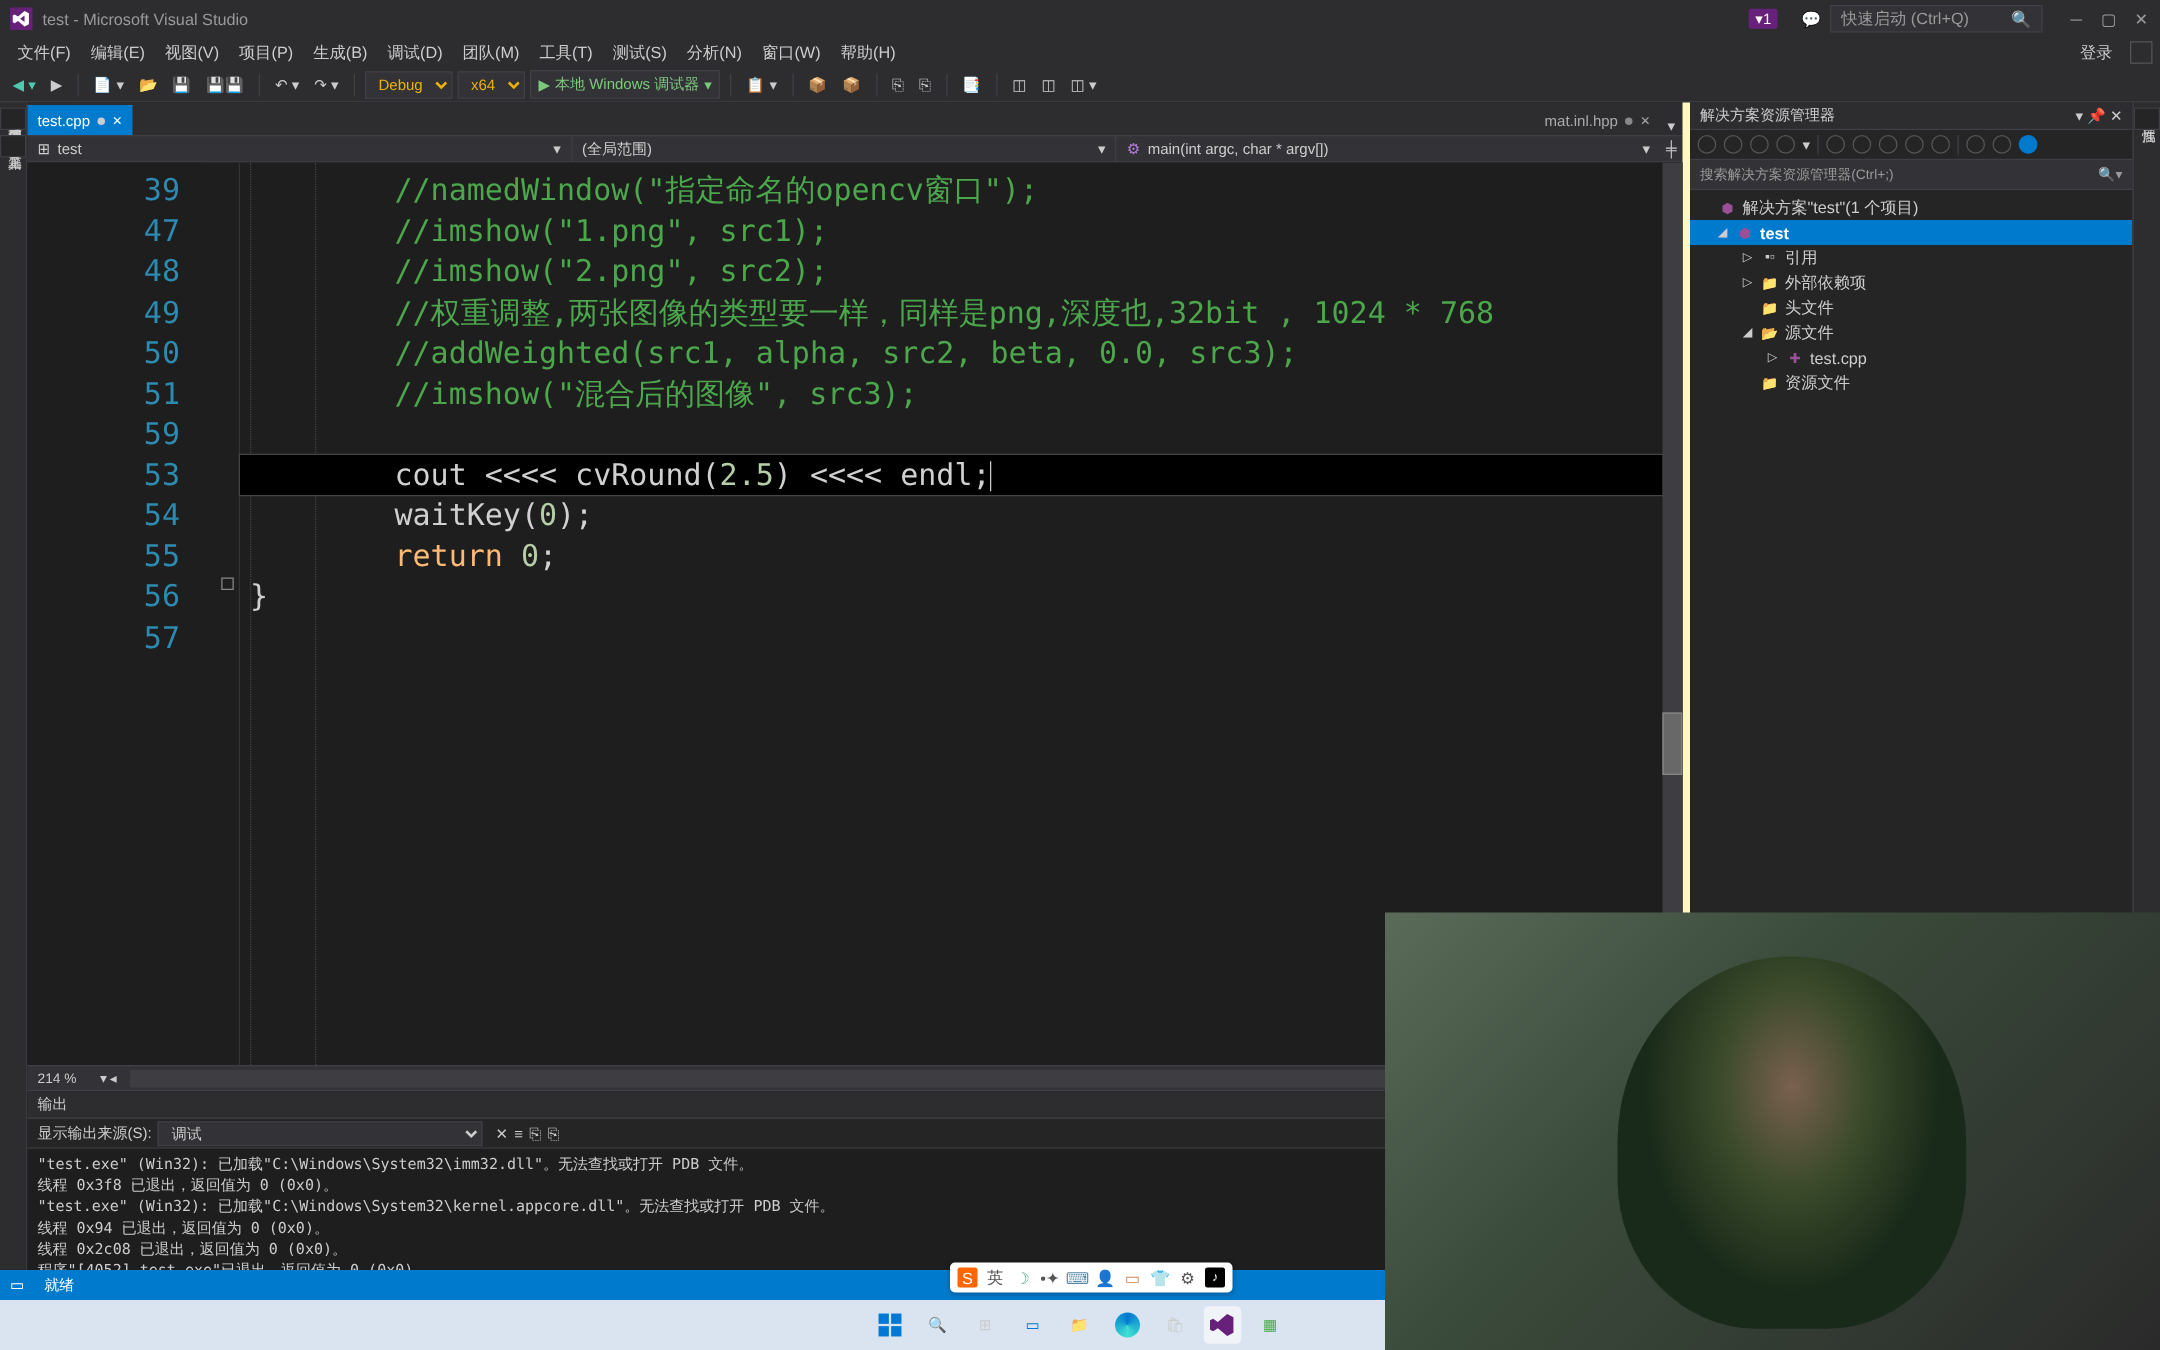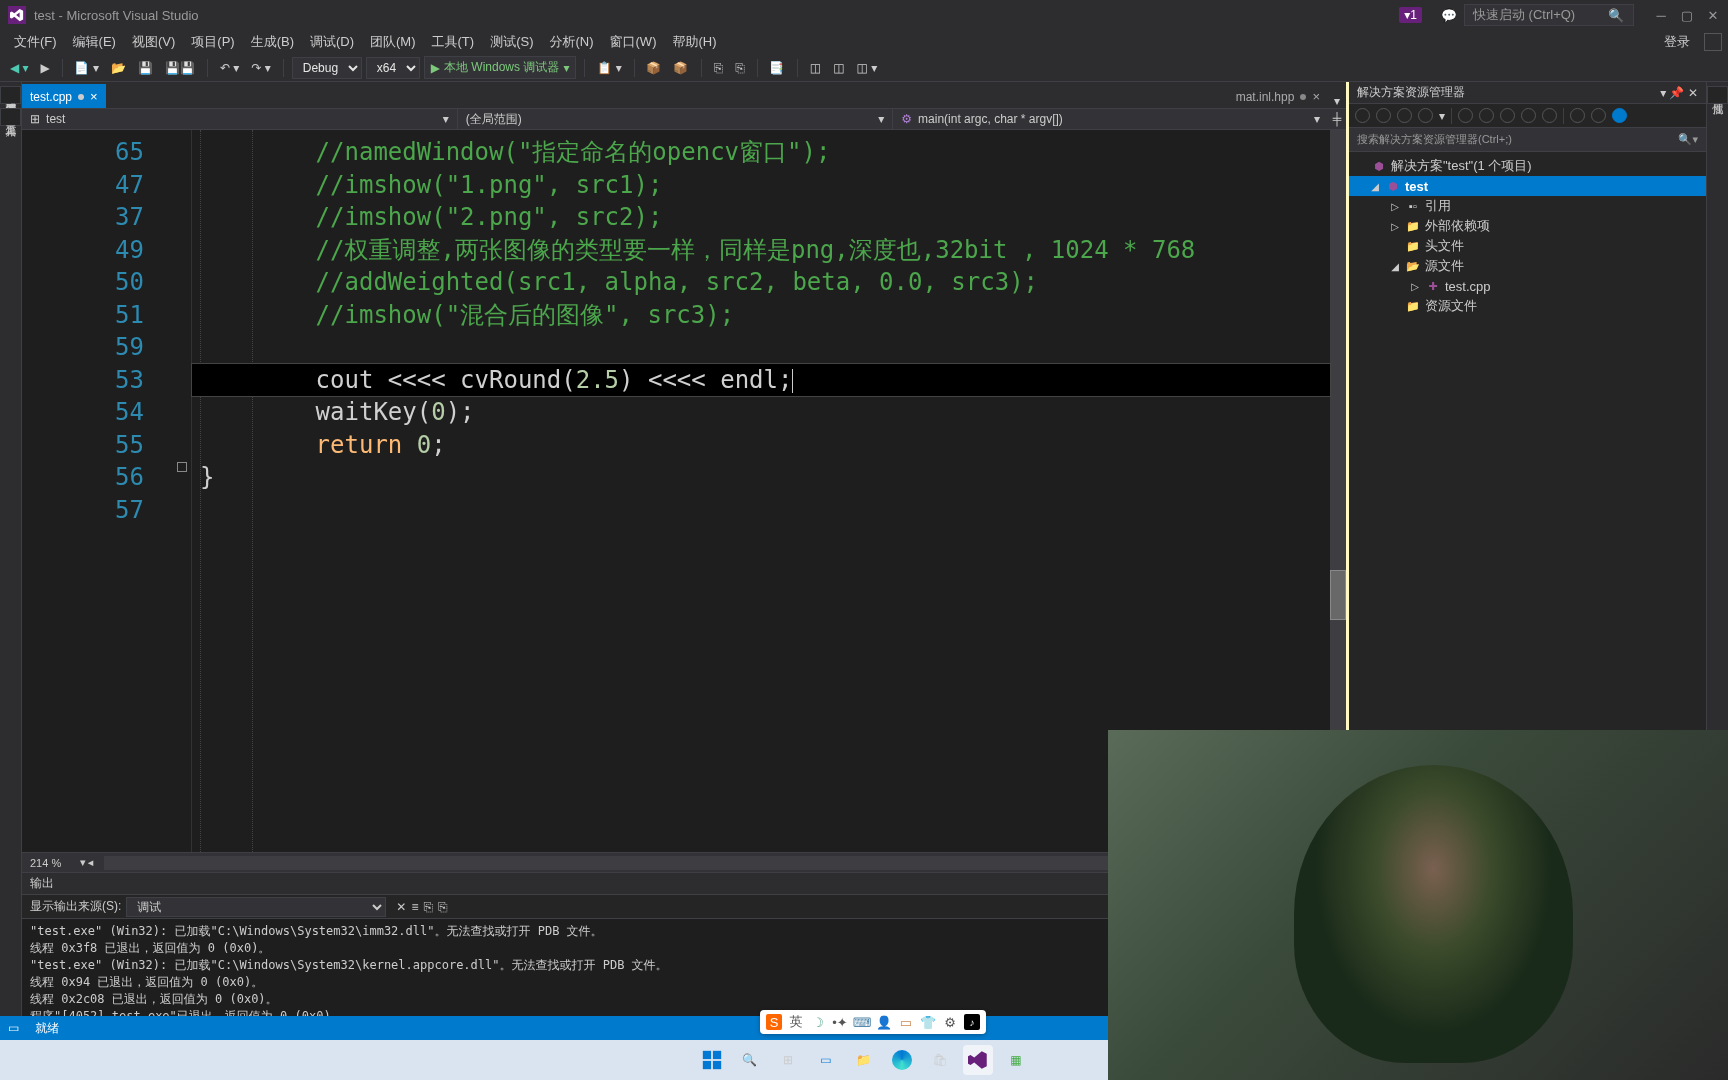--- a/index.html
+++ b/index.html
@@ -10,21 +10,21 @@
 .titlebar .spacer { flex:1; }
 .titlebar .btn { width:14px; height:14px; margin-left:12px; cursor:pointer; display:flex; align-items:center; justify-content:center; }
 .titlebar .flag { display:flex; align-items:center; background:#68217a; color:#fff; padding:1px 5px; margin-right:8px; font-size:12px; border-radius:2px;}
 .titlebar .quick { background:#333337; border:1px solid #3f3f46; padding:2px 8px; color:#999; width:170px; height:22px; display:flex; align-items:center; margin:0 8px;}
 .menubar { height:24px; display:flex; align-items:center; padding:0 6px; background:#2d2d30; color:#ccc; font-size:13px; }
 .menubar .mitem { padding:3px 8px; cursor:pointer; }
 .menubar .spacer { flex:1; }
 .toolbar { height:28px; background:#2d2d30; border-bottom:1px solid #3f3f46; display:flex; align-items:center; padding:0 6px; gap:4px; }
 .toolbar .tbtn { padding:2px 4px; cursor:pointer; color:#ccc; display:flex; align-items:center;}
 .toolbar .sep { width:1px; height:18px; background:#3f3f46; margin:0 4px; }
-.toolbar select { background:#333337; color:#e5e5e5; border:1px solid #3f3f46; padding:2px 6px; font-size:12px; }
+.toolbar select { background:#333337; color:#eab308; border:1px solid #3f3f46; padding:2px 6px; font-size:12px; }
 .toolbar .run { color:#7cc97c; display:flex; align-items:center; gap:4px; padding:2px 6px; border:1px solid #3f3f46; background:#333337;}
 .main-area { display:flex; height:calc(100% - 30px - 24px - 28px - 28px); }
 .left-collapsed { width:22px; background:#2d2d30; border-right:1px solid #3f3f46; display:flex; flex-direction:column; align-items:center; padding-top:4px; gap:4px; }
 .left-collapsed .tab-vert { writing-mode:vertical-rl; background:#252526; border:1px solid #3f3f46; padding:8px 2px; font-size:11px; color:#ccc; cursor:pointer; }
 .editor-col { flex:1; display:flex; flex-direction:column; background:#1e1e1e; min-width:0; }
 .tabstrip { height:26px; background:#2d2d30; display:flex; align-items:flex-end; }
 .tab { height:24px; padding:0 8px; display:flex; align-items:center; gap:6px; font-size:12px; border-top:1px solid transparent; cursor:pointer;}
 .tab.active { background:#007acc; color:#fff; border-top:1px solid #007acc;}
 .tab.inactive { background:#2d2d30; color:#aaa;}
 .tab .dot { width:6px; height:6px; border-radius:50%; background:#ccc;}
@@ -49,21 +49,21 @@
 .zoom-bar .pct{width:50px;}
 .zoom-bar .scroll{flex:1;height:14px;background:#3e3e42;margin-left:8px;}
 .output-panel { height:180px; border-top:1px solid #3f3f46; display:flex; flex-direction:column; background:#252526;}
 .output-panel .ohdr { height:22px; background:#2d2d30; padding:0 8px; display:flex; align-items:center; font-size:12px; color:#ccc; border-bottom:1px solid #3f3f46;}
 .output-panel .otools { height:24px; display:flex; align-items:center; padding:0 8px; gap:5px; font-size:12px; border-bottom:1px solid #3f3f46;}
 .output-panel .otools select { background:#333337; color:#ccc; border:1px solid #3f3f46; padding:1px 6px; font-size:12px; width:260px;}
 .output-panel .obody { flex:1; padding:4px 8px; font-family:Consolas,SimSun,monospace; font-size:12px; color:#ccc; overflow:auto; white-space:pre; background:#1e1e1e;}
 .output-panel .otabs { height:22px; display:flex; align-items:flex-end; background:#2d2d30; border-top:1px solid #3f3f46;}
 .output-panel .otabs .ot { padding:3px 10px; font-size:12px; cursor:pointer; color:#ccc;}
 .output-panel .otabs .ot.active { background:#007acc; color:#fff;}
-.right-col { width:360px; background:#252526; border-left:3px solid #fef9c3; display:flex; flex-direction:column;}
+.right-col { width:360px; background:#252526; border-left:6px solid #fef9c3; display:flex; flex-direction:column;}
 .right-col .rhdr { height:22px; background:#2d2d30; padding:0 8px; display:flex; align-items:center; font-size:12px; color:#ccc; border-bottom:1px solid #3f3f46;}
 .right-col .rhdr .sp{flex:1;}
 .right-col .rtools { height:24px; display:flex; align-items:center; padding:0 6px; gap:6px; border-bottom:1px solid #3f3f46;}
 .right-col .rtools .ic{width:15px;height:15px;border:1px solid #555;border-radius:50%;}
 .right-col .rsearch { height:24px; background:#333337; border-bottom:1px solid #3f3f46; padding:0 8px; display:flex; align-items:center; font-size:11px; color:#999;}
 .tree { flex:1; padding:4px 0; font-size:13px; overflow:auto; }
 .tree .node { display:flex; align-items:center; height:20px; padding-left:6px; gap:4px; cursor:pointer;}
 .tree .node.selected { background:#007acc; color:#fff;}
 .tree .tw { width:12px; text-align:center; font-size:10px; color:#ccc;}
 .tree .ic { width:16px; height:16px; display:flex; align-items:center; justify-content:center; font-size:11px;}
@@ -183,23 +183,23 @@
       <div style="padding:0 6px;color:#ccc;cursor:pointer">▾</div>
     </div>
     <div class="nav-bar">
       <div class="nav-sel"><span>⊞</span><span>test</span><span style="flex:1"></span>▾</div>
       <div class="nav-sel"><span>(全局范围)</span><span style="flex:1"></span>▾</div>
       <div class="nav-sel last"><span style="color:#b180d7">⚙</span><span>main(int argc, char * argv[])</span><span style="flex:1"></span>▾</div>
       <div style="width:18px;text-align:center;color:#ccc">╪</div>
     </div>
     <div class="code-area">
       <div class="gutter" id="gutter">
-          <div class="ln">65</div>
+          <div class="ln">39</div>
           <div class="ln">47</div>
-          <div class="ln">37</div>
+          <div class="ln">48</div>
           <div class="ln">49</div>
           <div class="ln">50</div>
           <div class="ln">51</div>
           <div class="ln">59</div>
           <div class="ln">53</div>
           <div class="ln">54</div>
           <div class="ln">55</div>
           <div class="ln">56</div>
           <div class="ln">57</div>
         </div>

